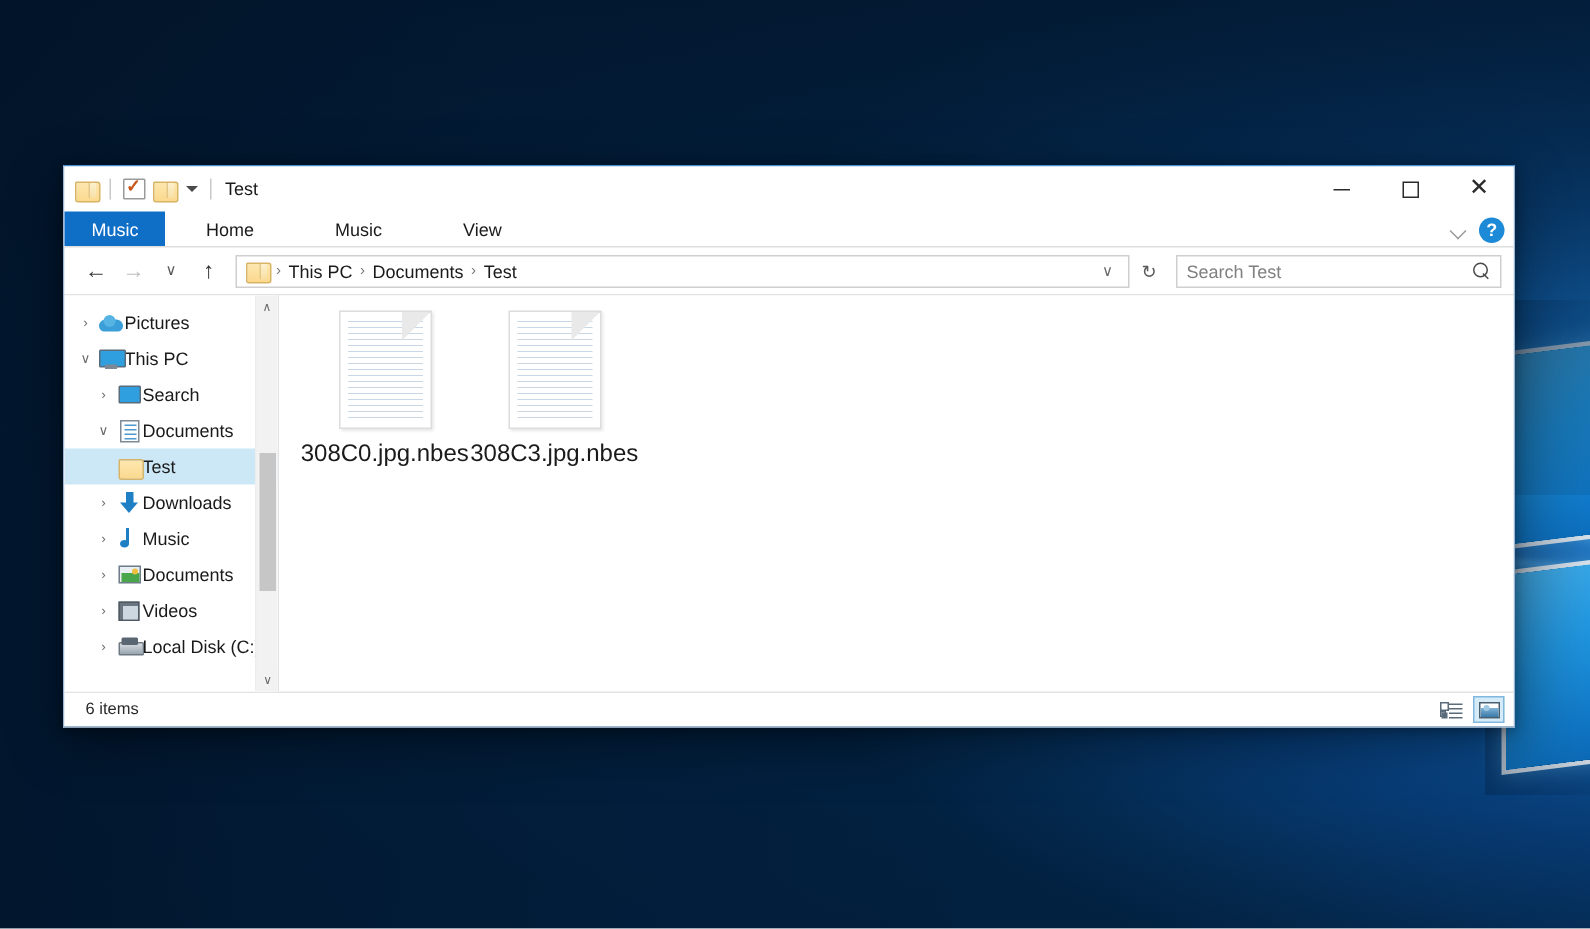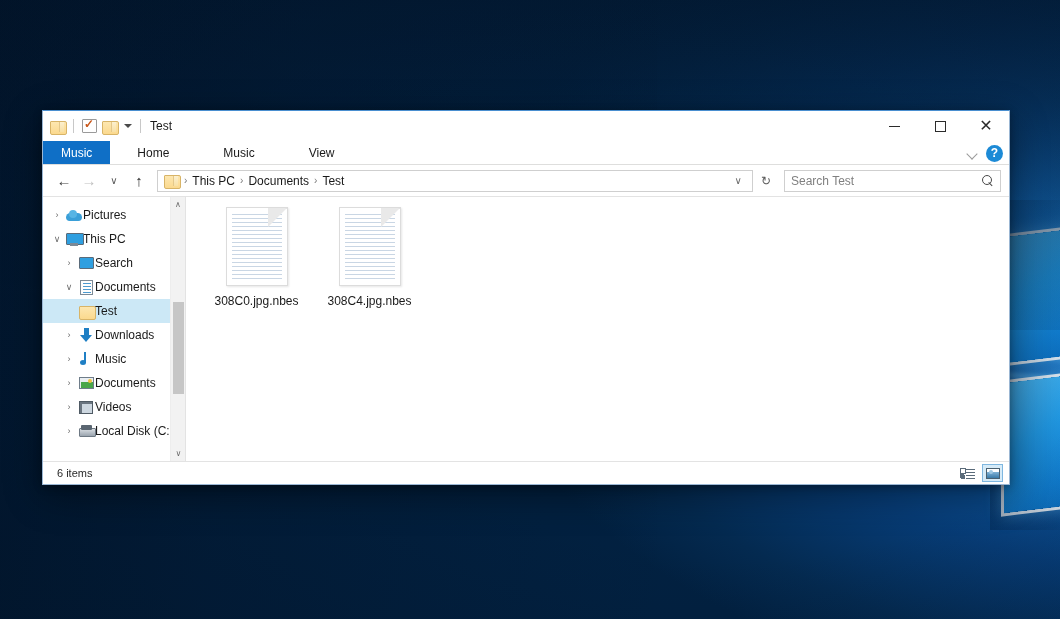--- a/index.html
+++ b/index.html
@@ -355,21 +355,21 @@
     position: absolute; right: 0; top: 0;
     width: 0; height: 0;
     border-left: 19px solid #e9e9e9;
     border-bottom: 19px solid transparent;
   }
   .doc-fold-edge {
     position: absolute; right: 0px; top: 0px; width: 27px; height: 1px;
     background: #cfcfcf; transform: rotate(45deg); transform-origin: 100% 0;
   }
   .file-label {
-    margin-top: 8px; font-size: 12px; color: #1a1a1a;
+    margin-top: 8px; font-size: 16px; color: #1a1a1a;
     text-align: center; white-space: nowrap;
   }
 
   
   .statusbar {
     height: 23px; flex: none;
     border-top: 1px solid #e3e3e3;
     background: #ffffff;
     display: flex; align-items: center;
     padding: 0 6px 0 14px;
@@ -582,29 +582,29 @@
           <div class="doc-icon">
             <span class="doc-lines"></span>
             <span class="doc-fold-tri"></span>
             <span class="doc-fold-edge"></span>
           </div>
           <div class="file-label">308C0.jpg.nbes</div>
         </div>
 
 
 
-
         <div class="file-item">
           <div class="doc-icon">
             <span class="doc-lines"></span>
             <span class="doc-fold-tri"></span>
             <span class="doc-fold-edge"></span>
           </div>
-          <div class="file-label">308C4.jpg.nbes</div>
-        </div>
+          <div class="file-label">308C3.jpg.nbes</div>
+        </div>
+
 
 
       </div>
     </div>
 
     <div class="statusbar">
       <span>6 items</span>
       <div class="view-btns">
         <div class="vb">
           <span class="details-glyph">

